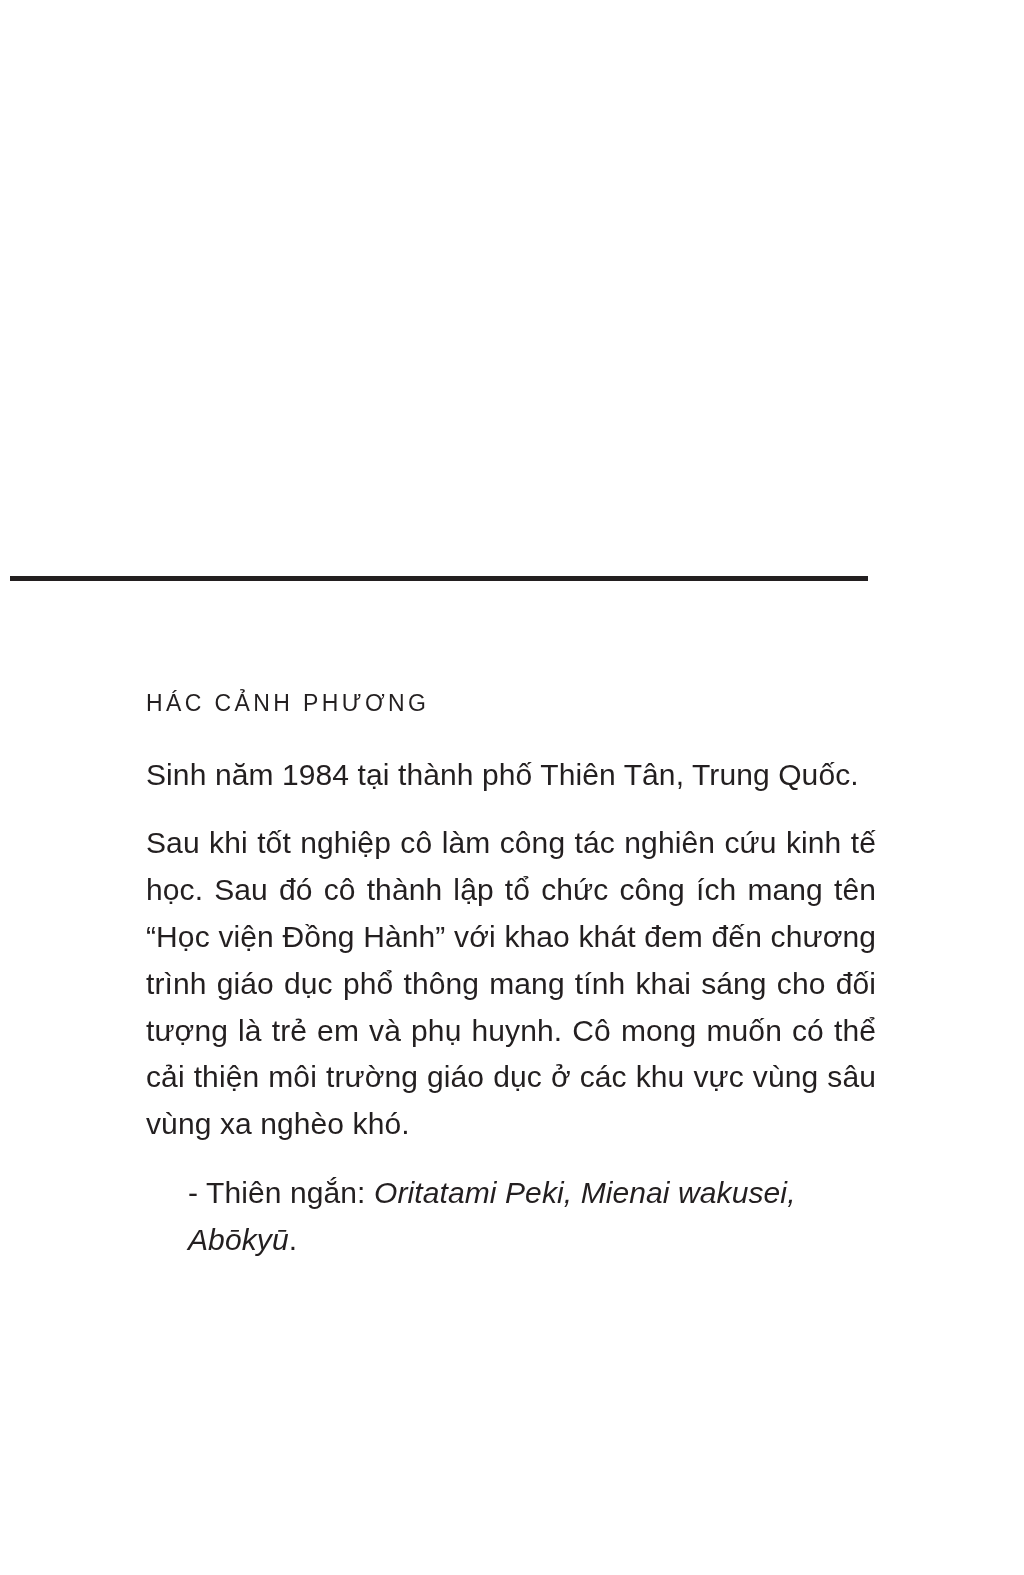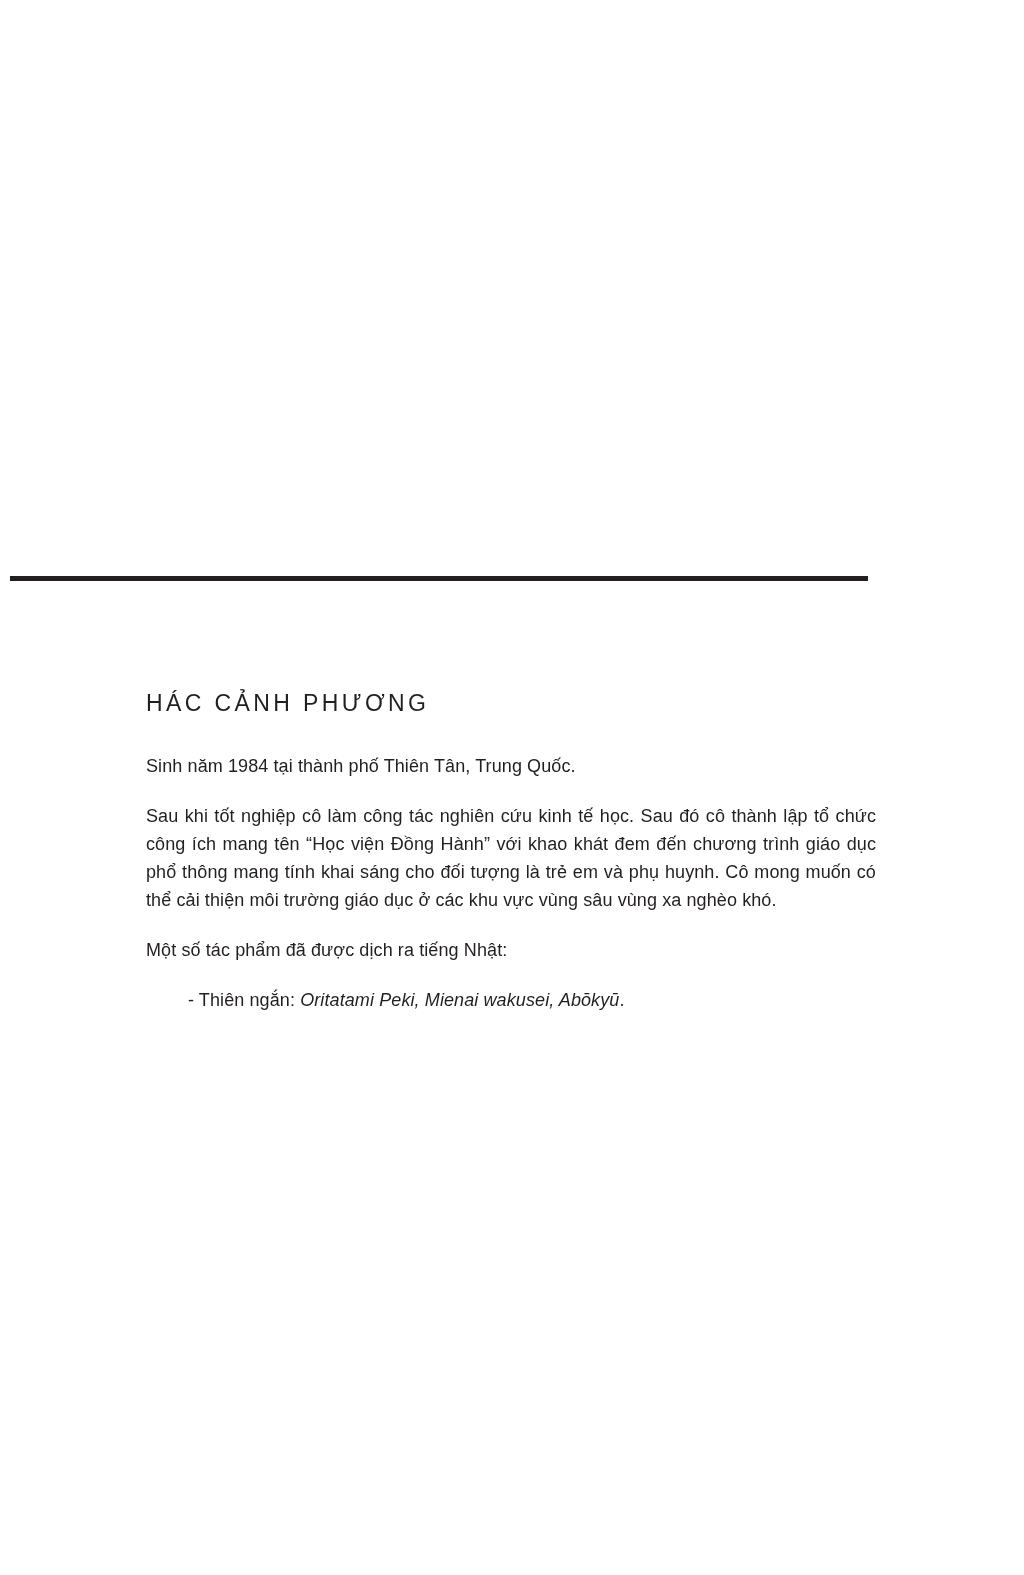--- a/index.html
+++ b/index.html
@@ -33,21 +33,21 @@
   }
   .author-name {
     font-size: 23px;
     letter-spacing: 3.4px;
     font-weight: 400;
     color: #231f20;
     margin: 0 0 34px 0;
     line-height: 1.2;
   }
   p.body {
-    font-size: 18px;
+    font-size: 30px;
     line-height: 1.56;
     margin: 0 0 22px 0;
     text-align: justify;
     color: #231f20;
     letter-spacing: 0.1px;
   }
   p.body:last-child { margin-bottom: 0; }
   p.nojust { text-align: left; }
   p.indent {
     margin-left: 42px;
@@ -60,18 +60,17 @@
 
 <div class="page">
 
   <div class="rule"></div>
 
   <div class="content">
     <h1 class="author-name">HÁC CẢNH PHƯƠNG</h1>
     <div id="paragraphs">
         <p class="body nojust"><span>Sinh năm 1984 tại thành phố Thiên Tân, Trung Quốc.</span></p>
         <p class="body"><span>Sau khi tốt nghiệp cô làm công tác nghiên cứu kinh tế học. Sau đó cô thành lập tổ chức công ích mang tên “Học viện Đồng Hành” với khao khát đem đến chương trình giáo dục phổ thông mang tính khai sáng cho đối tượng là trẻ em và phụ huynh. Cô mong muốn có thể cải thiện môi trường giáo dục ở các khu vực vùng sâu vùng xa nghèo khó.</span></p>
-        <p class="body nojust"><span>Một số tác phẩm đã được dịch ra tiếng Nhật:</span></p>
         <p class="body nojust indent"><span>- Thiên ngắn: </span><em>Oritatami Peki, Mienai wakusei, Abōkyū</em><span>.</span></p>
       </div>
   </div>
 
 </div>
 
 </body></html>

